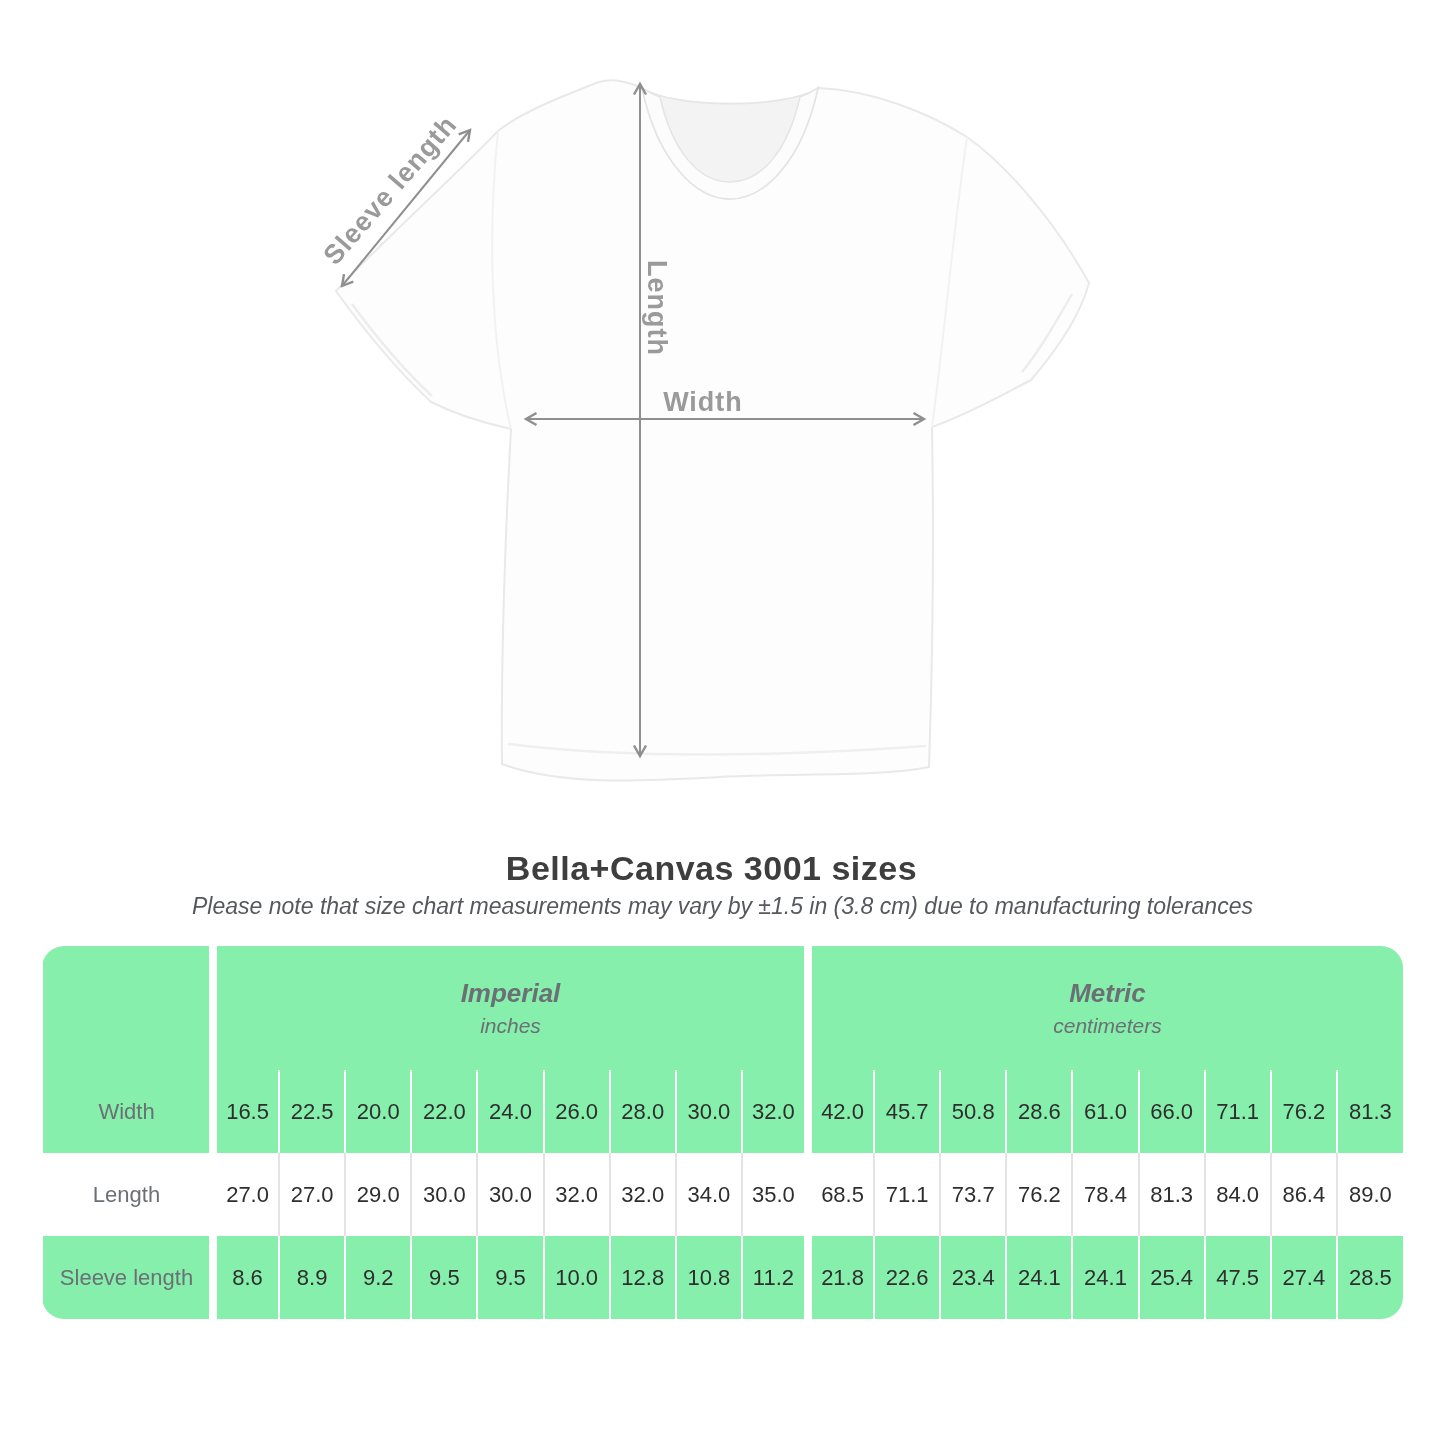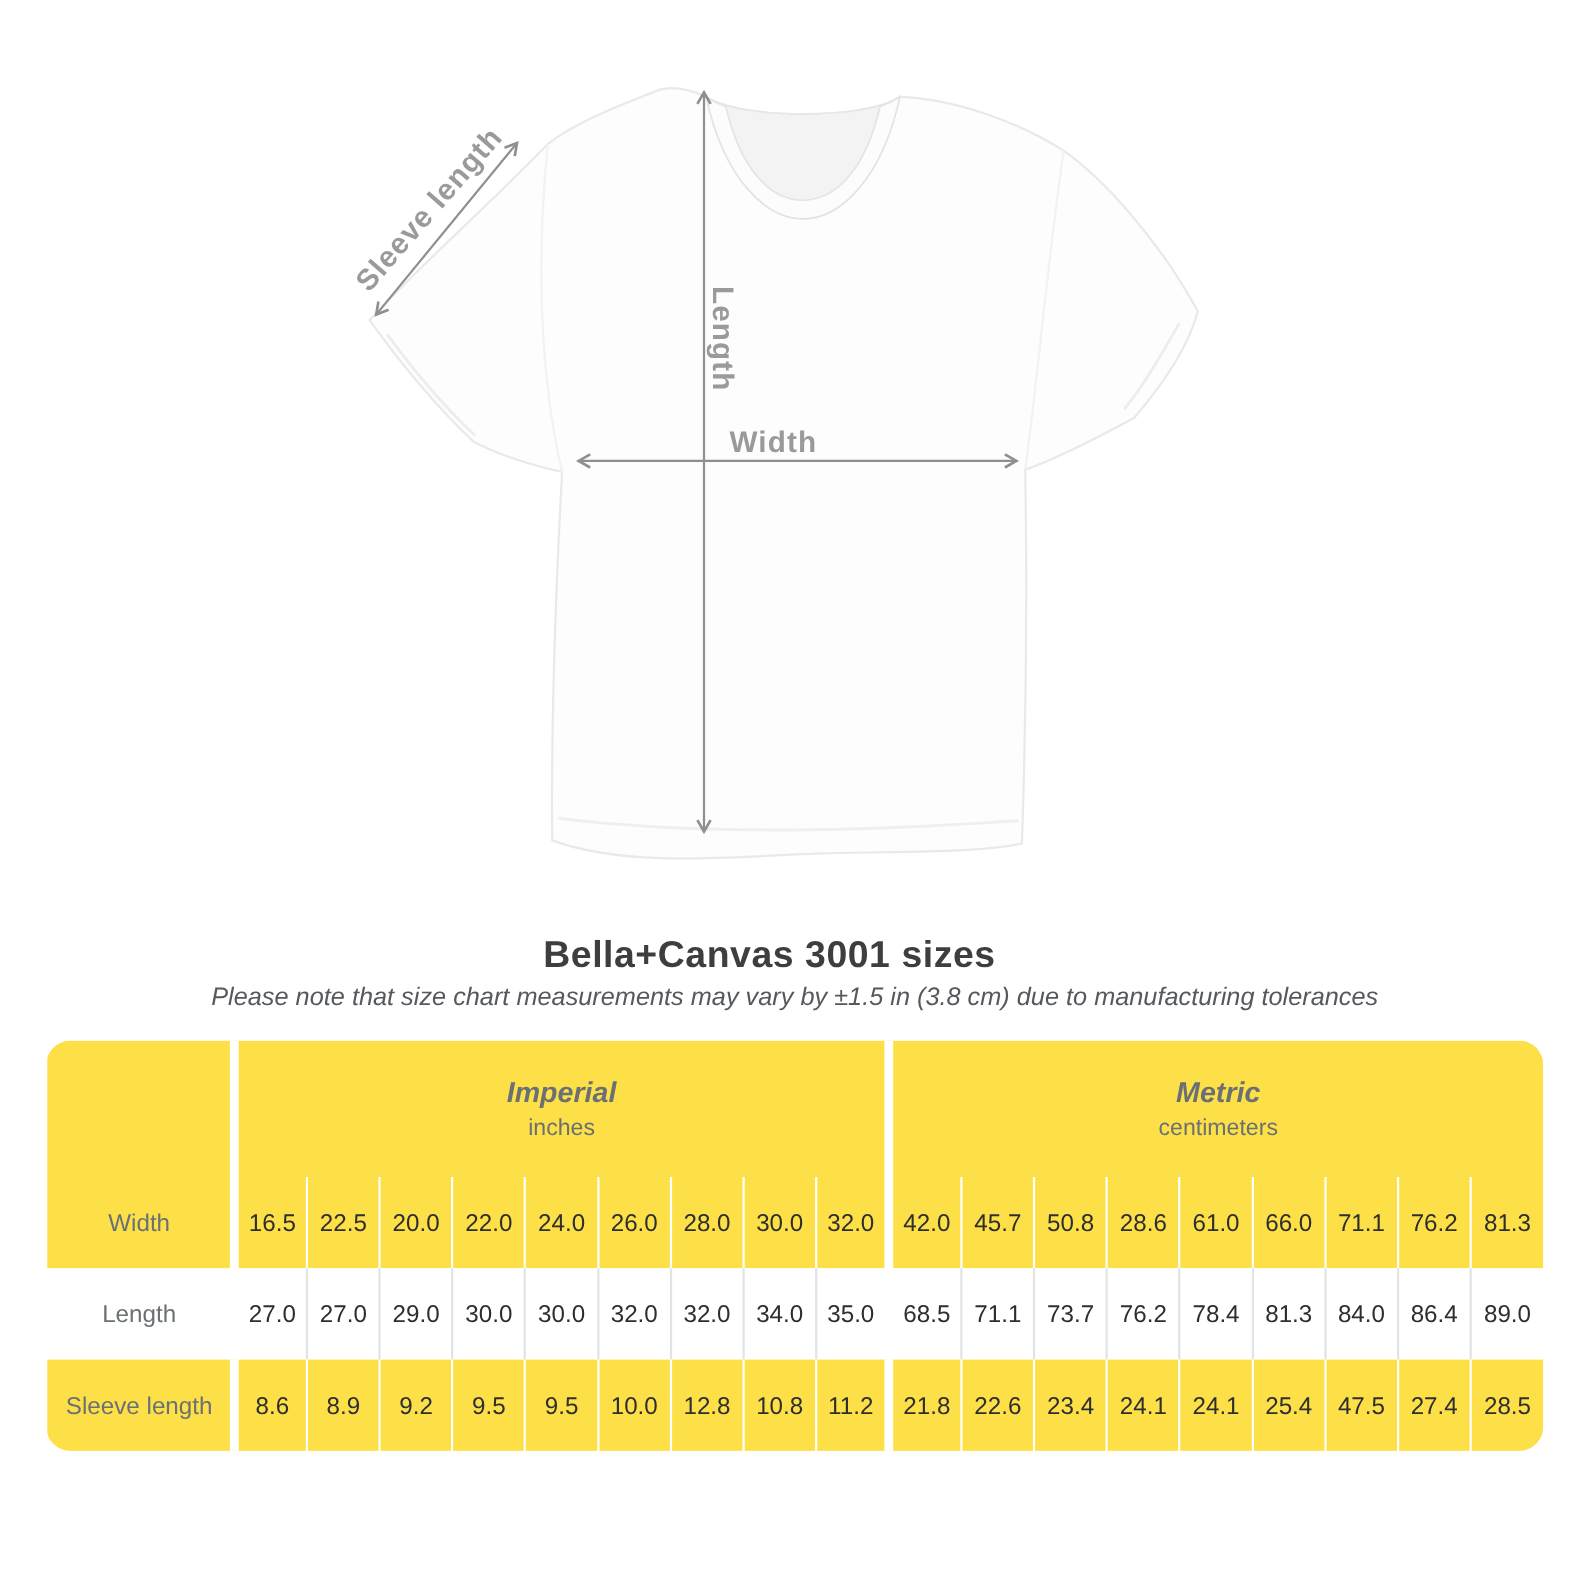--- a/index.html
+++ b/index.html
@@ -4,39 +4,39 @@
 <style>
   html,body{margin:0;padding:0;background:#ffffff;}
   body{width:1445px;height:1445px;position:relative;overflow:hidden;
        font-family:"Liberation Sans","DejaVu Sans",sans-serif;}
 
   
   .shirt-wrap{position:absolute;top:0;left:0;width:1445px;height:845px;}
 
   
   .chart-title{position:absolute;top:849px;left:0;width:1399px;text-align:center;
-    font-size:34px;font-weight:bold;color:#3e3e3e;letter-spacing:.5px;}
+    font-size:34px;font-weight:bold;color:#3e3e3e;letter-spacing:.5px;padding-left:12px;}
   .chart-note{position:absolute;top:893px;left:0;width:1445px;text-align:center;
     font-size:23px;font-style:italic;color:#55585c;}
 
   
   .table-wrap{position:absolute;top:946px;left:42px;right:42px;
     border-radius:22px;overflow:hidden;}
   table.chart{width:100%;border-collapse:collapse;table-layout:fixed;}
   table.chart td,table.chart th{padding:0;text-align:center;vertical-align:middle;
     border-left:2px solid transparent;font-weight:normal;}
-  tr.r-gray{background:#fde047;}
+  tr.r-gray{background:#86efac;}
   tr.r-white{background:#ffffff;}
   tr.r-gray .sep{border-left-color:#ffffff;}
   tr.r-white .sep{border-left-color:#e3e3e3;}
   table.chart .gs{border-left:8px solid #ffffff !important;}
   tr.rh1{height:124px;} tr.rh2{height:88px;} tr.rh3{height:83px;}
 
   .g-label{font-size:26px;font-weight:bold;font-style:italic;color:#6a7074;line-height:1.25;}
-  .g-unit{font-size:21px;color:#6a7074;line-height:1.25;margin-top:4px;}
+  .g-unit{font-size:21px;font-style:italic;color:#6a7074;line-height:1.25;margin-top:4px;}
   .szh{font-size:22px;font-weight:bold;color:#6a7074;}
   .rowlab{font-size:22px;font-weight:bold;color:#6a7074;}
   .val{font-size:22px;color:#2e2e2e;}
 
   
   .ann{font-family:"Liberation Sans","DejaVu Sans",sans-serif;font-size:27px;
     font-weight:bold;fill:#9a9a9a;letter-spacing:1px;}
 </style>
 </head>
 <body>

